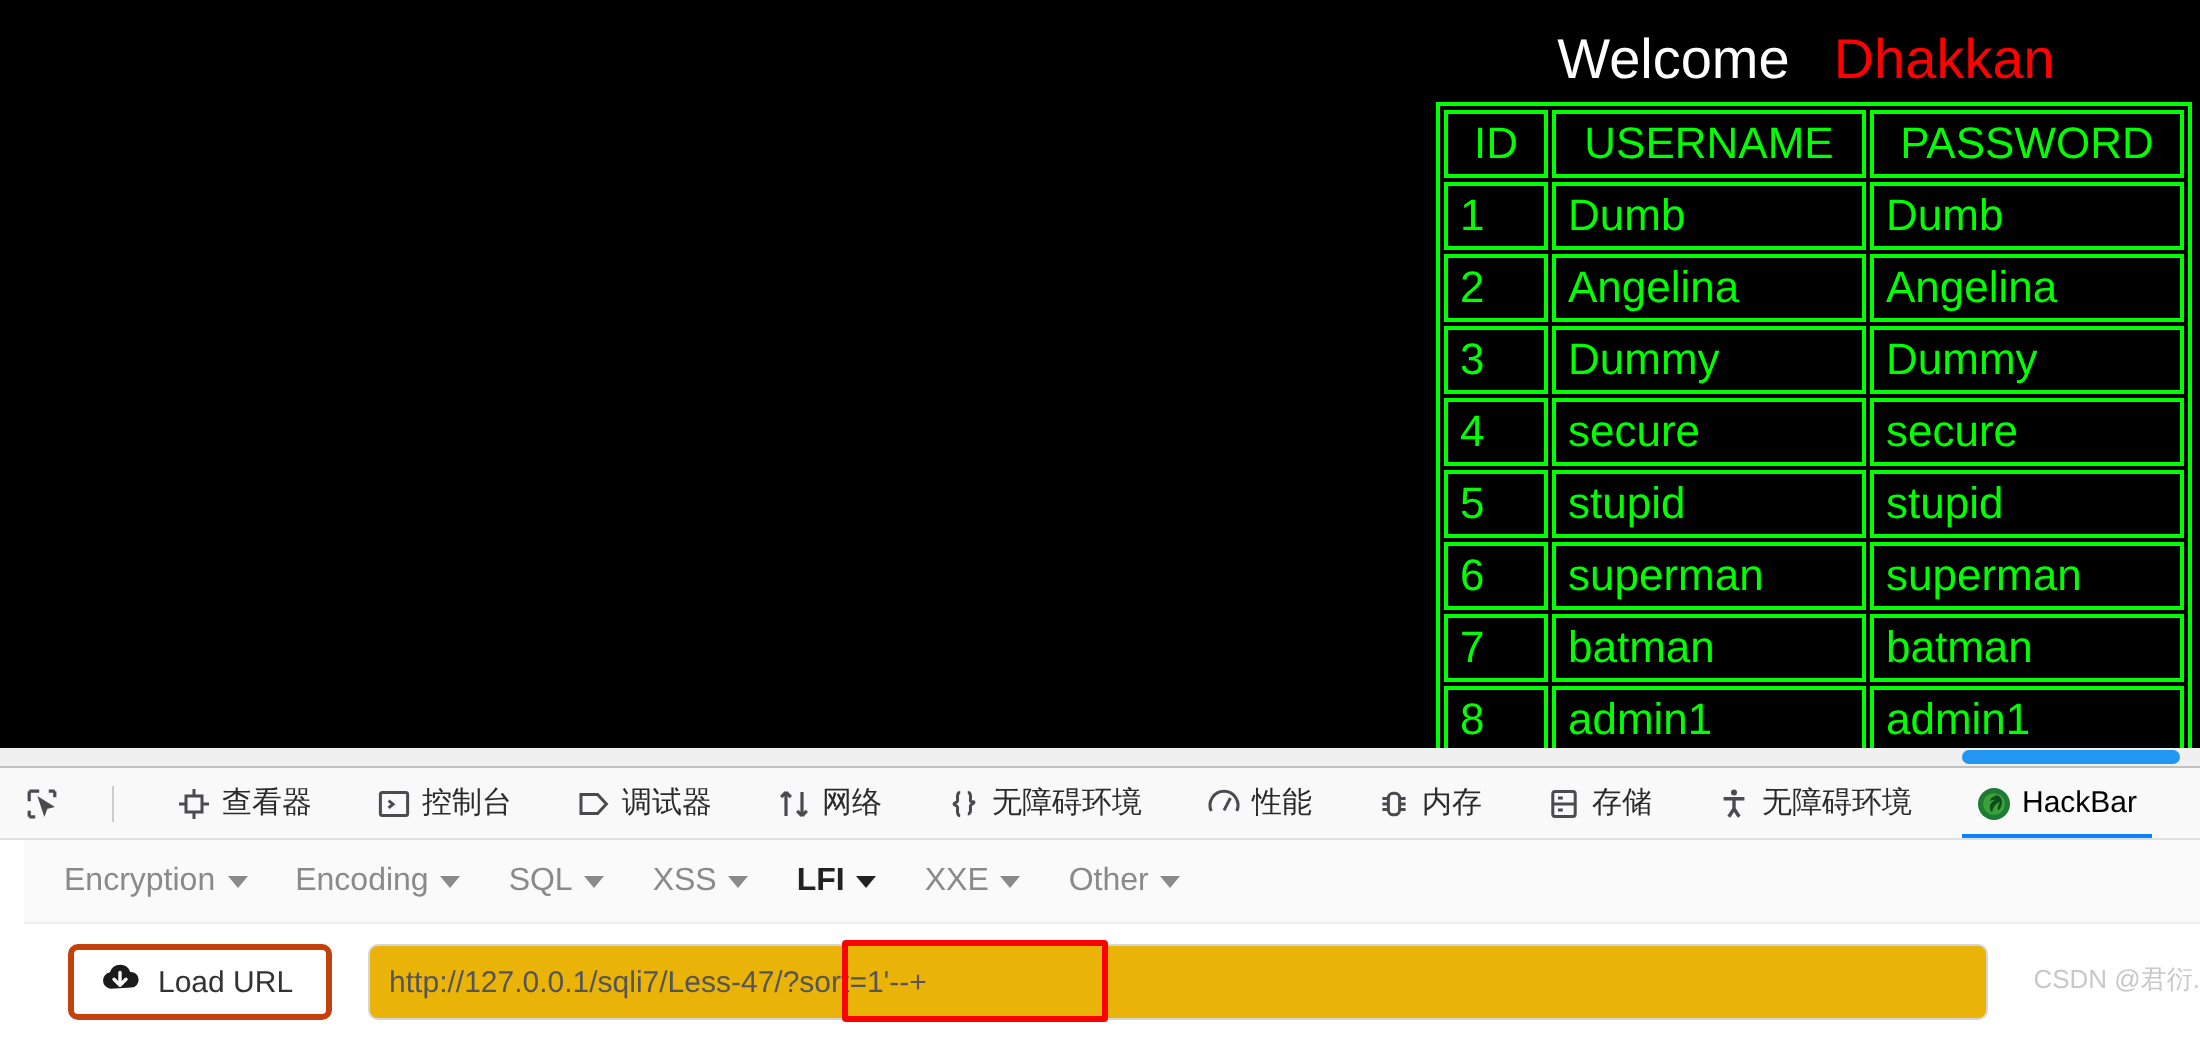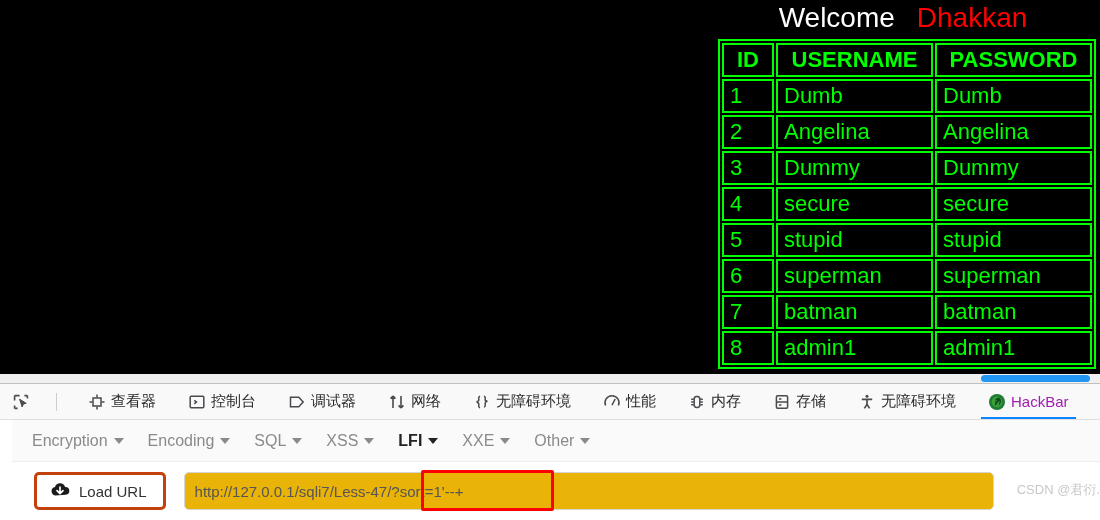--- a/index.html
+++ b/index.html
@@ -14,21 +14,21 @@
     position: absolute; left: 0; top: 0; width: 1100px; height: 383px;
     background: #000; overflow: hidden;
   }
   #page-inner {
     position: absolute; right: 12px; top: 0; width: 370px;
   }
   .page-heading {
     text-align: center;
     font-size: 28px;
     line-height: 34px;
-    padding-top: 1px;
+    padding-top: 13px;
     white-space: nowrap;
     font-weight: normal;
   }
   .hd-welcome { color: #ffffff; }
   .hd-sp { display: inline-block; width: 22px; }
   .hd-name { color: #ff0000; }
 
   table.dumpdata {
     border-collapse: separate;
     border-spacing: 2px;
@@ -43,21 +43,21 @@
     color: #00ff00;
     font-size: 22px;
     line-height: 26px;
     padding: 2px 6px;
     text-align: left;
     white-space: nowrap;
     overflow: hidden;
     background: #000;
     font-weight: normal;
   }
-  table.dumpdata th { font-weight: bold; text-align: center; }
+  table.dumpdata th { font-weight: normal; text-align: center; }
   table.dumpdata th.c-id, table.dumpdata td.c-id { width: 52px; text-align: left; }
   table.dumpdata th.c-id { text-align: center; }
   table.dumpdata th.c-user, table.dumpdata td.c-user { width: 157px; }
   table.dumpdata th.c-pass, table.dumpdata td.c-pass { width: 157px; }
 
   
   #page-scrollbar-track {
     position: absolute; left: 0; bottom: 0; width: 1100px; height: 9px;
     background: #f0f0f0;
   }
@@ -83,21 +83,21 @@
     width: 30px; height: 28px; display: flex; align-items: center; justify-content: center;
     cursor: pointer;
   }
   .dt-sep { width: 1px; height: 18px; background: #cdcdd0; margin: 0 6px 0 2px; }
   .dt-tab {
     display: flex; align-items: center; gap: 5px;
     height: 35px; padding: 0 7px;
     font-size: 15px; color: #2b2b2b; cursor: pointer;
     position: relative; white-space: nowrap;
   }
-  .dt-tab.active { color: #a21caf; }
+  .dt-tab.active { color: #000000; }
   .dt-tab.active::after {
     content: ""; position: absolute; left: 0; right: 0; bottom: 0;
     height: 2px; background: #0a84ff;
   }
   .dt-ico { width: 18px; height: 18px; display: block; flex: 0 0 auto; }
 
   
   #hackbar { position: absolute; left: 12px; top: 420px; width: 1100px; height: 100px; background: #fff; }
   #hb-menu {
     height: 42px; display: flex; align-items: center;

